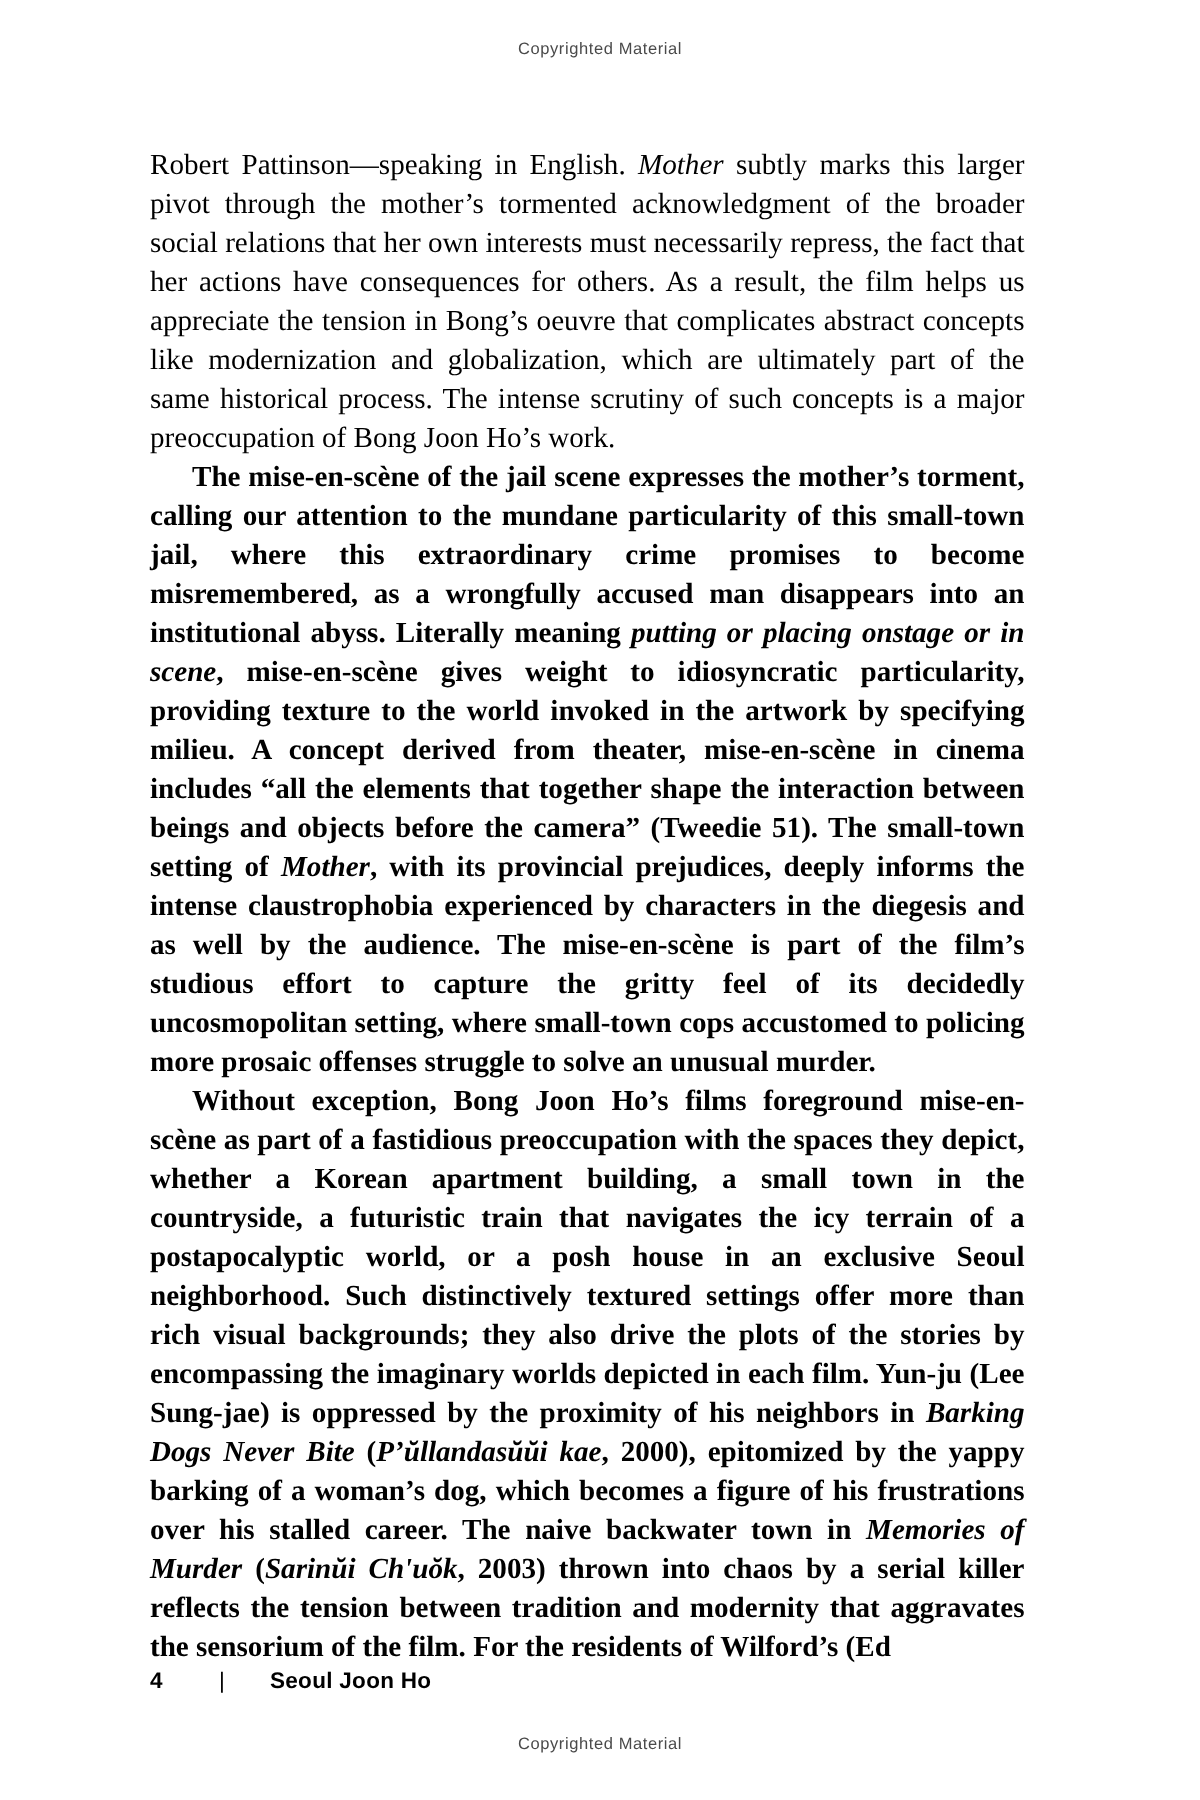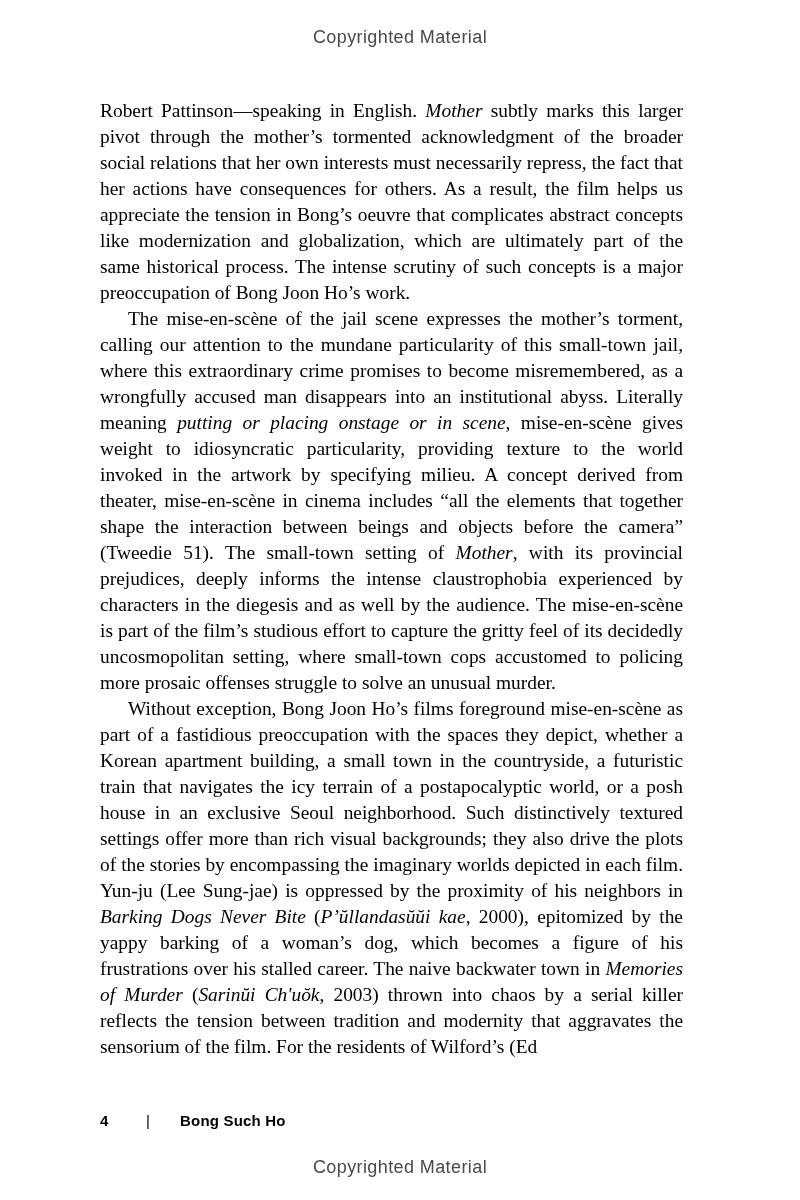--- a/index.html
+++ b/index.html
@@ -20,21 +20,21 @@
     height: 1200px;
     position: relative;
     box-sizing: border-box;
   }
   .watermark {
     position: absolute;
     left: 0;
     width: 100%;
     text-align: center;
     font-family: "Liberation Sans", sans-serif;
-    font-size: 18px;
+    font-size: 11px;
     letter-spacing: 0.4px;
     color: #4a4a4a;
   }
   .watermark-top { top: 27px; }
   .watermark-bottom { top: 1157px; }
 
   .text-column {
     position: absolute;
     left: 100px;
     top: 98px;
@@ -43,20 +43,21 @@
   p.para {
     margin: 0;
     font-size: 19.4px;
     line-height: 26px;
     text-align: justify;
     text-justify: inter-word;
     hyphens: manual;
   }
   p.para + p.para {
     text-indent: 28px;
+    font-weight: bold;
   }
   .ital {
     font-style: italic;
   }
   .footer {
     position: absolute;
     left: 100px;
     top: 1112px;
     width: 583px;
     font-family: "Liberation Sans", sans-serif;
@@ -90,18 +91,18 @@
 
     <p class="para"><span>The mise-en-scène of the jail scene expresses the mother’s torment, calling our attention to the mundane particularity of this small-town jail, where this extraordinary crime promises to become misremembered, as a wrongfully accused man disappears into an institutional abyss. Literally meaning </span><span class="ital">putting or placing onstage or in scene</span><span>, mise-en-scène gives weight to idiosyncratic particularity, providing texture to the world invoked in the artwork by specifying milieu. A concept derived from theater, mise-en-scène in cinema includes “all the elements that together shape the interaction between beings and objects before the camera” (Tweedie 51). The small-town setting of </span><span class="ital">Mother</span><span>, with its provincial prejudices, deeply informs the intense claustrophobia experienced by characters in the diegesis and as well by the audience. The mise-en-scène is part of the film’s studious effort to capture the gritty feel of its decidedly uncosmopolitan setting, where small-town cops accustomed to policing more prosaic offenses struggle to solve an unusual murder.</span></p>
 
     <p class="para"><span>Without exception, Bong Joon Ho’s films foreground mise-en-scène as part of a fastidious preoccupation with the spaces they depict, whether a Korean apartment building, a small town in the countryside, a futuristic train that navigates the icy terrain of a postapocalyptic world, or a posh house in an exclusive Seoul neighborhood. Such distinctively textured settings offer more than rich visual backgrounds; they also drive the plots of the stories by encompassing the imaginary worlds depicted in each film. Yun-ju (Lee Sung-jae) is oppressed by the proximity of his neighbors in </span><span class="ital">Barking Dogs Never Bite</span><span> (</span><span class="ital">P’ŭllandasŭŭi kae</span><span>, 2000), epitomized by the yappy barking of a woman’s dog, which becomes a figure of his frustrations over his stalled career. The naive backwater town in </span><span class="ital">Memories of Murder</span><span> (</span><span class="ital">Sarinŭi Ch'uŏk</span><span>, 2003) thrown into chaos by a serial killer reflects the tension between tradition and modernity that aggravates the sensorium of the film. For the residents of Wilford’s (Ed</span></p>
 
   </div>
 
   <div class="footer">
     <span class="folio">4</span>
     <span class="sep">|</span>
-    <span class="runhead">Bong Such Ho</span>
+    <span class="runhead">Seoul Joon Ho</span>
   </div>
 
   <div class="watermark watermark-bottom">Copyrighted Material</div>
 
 </div>
 
 </body></html>

